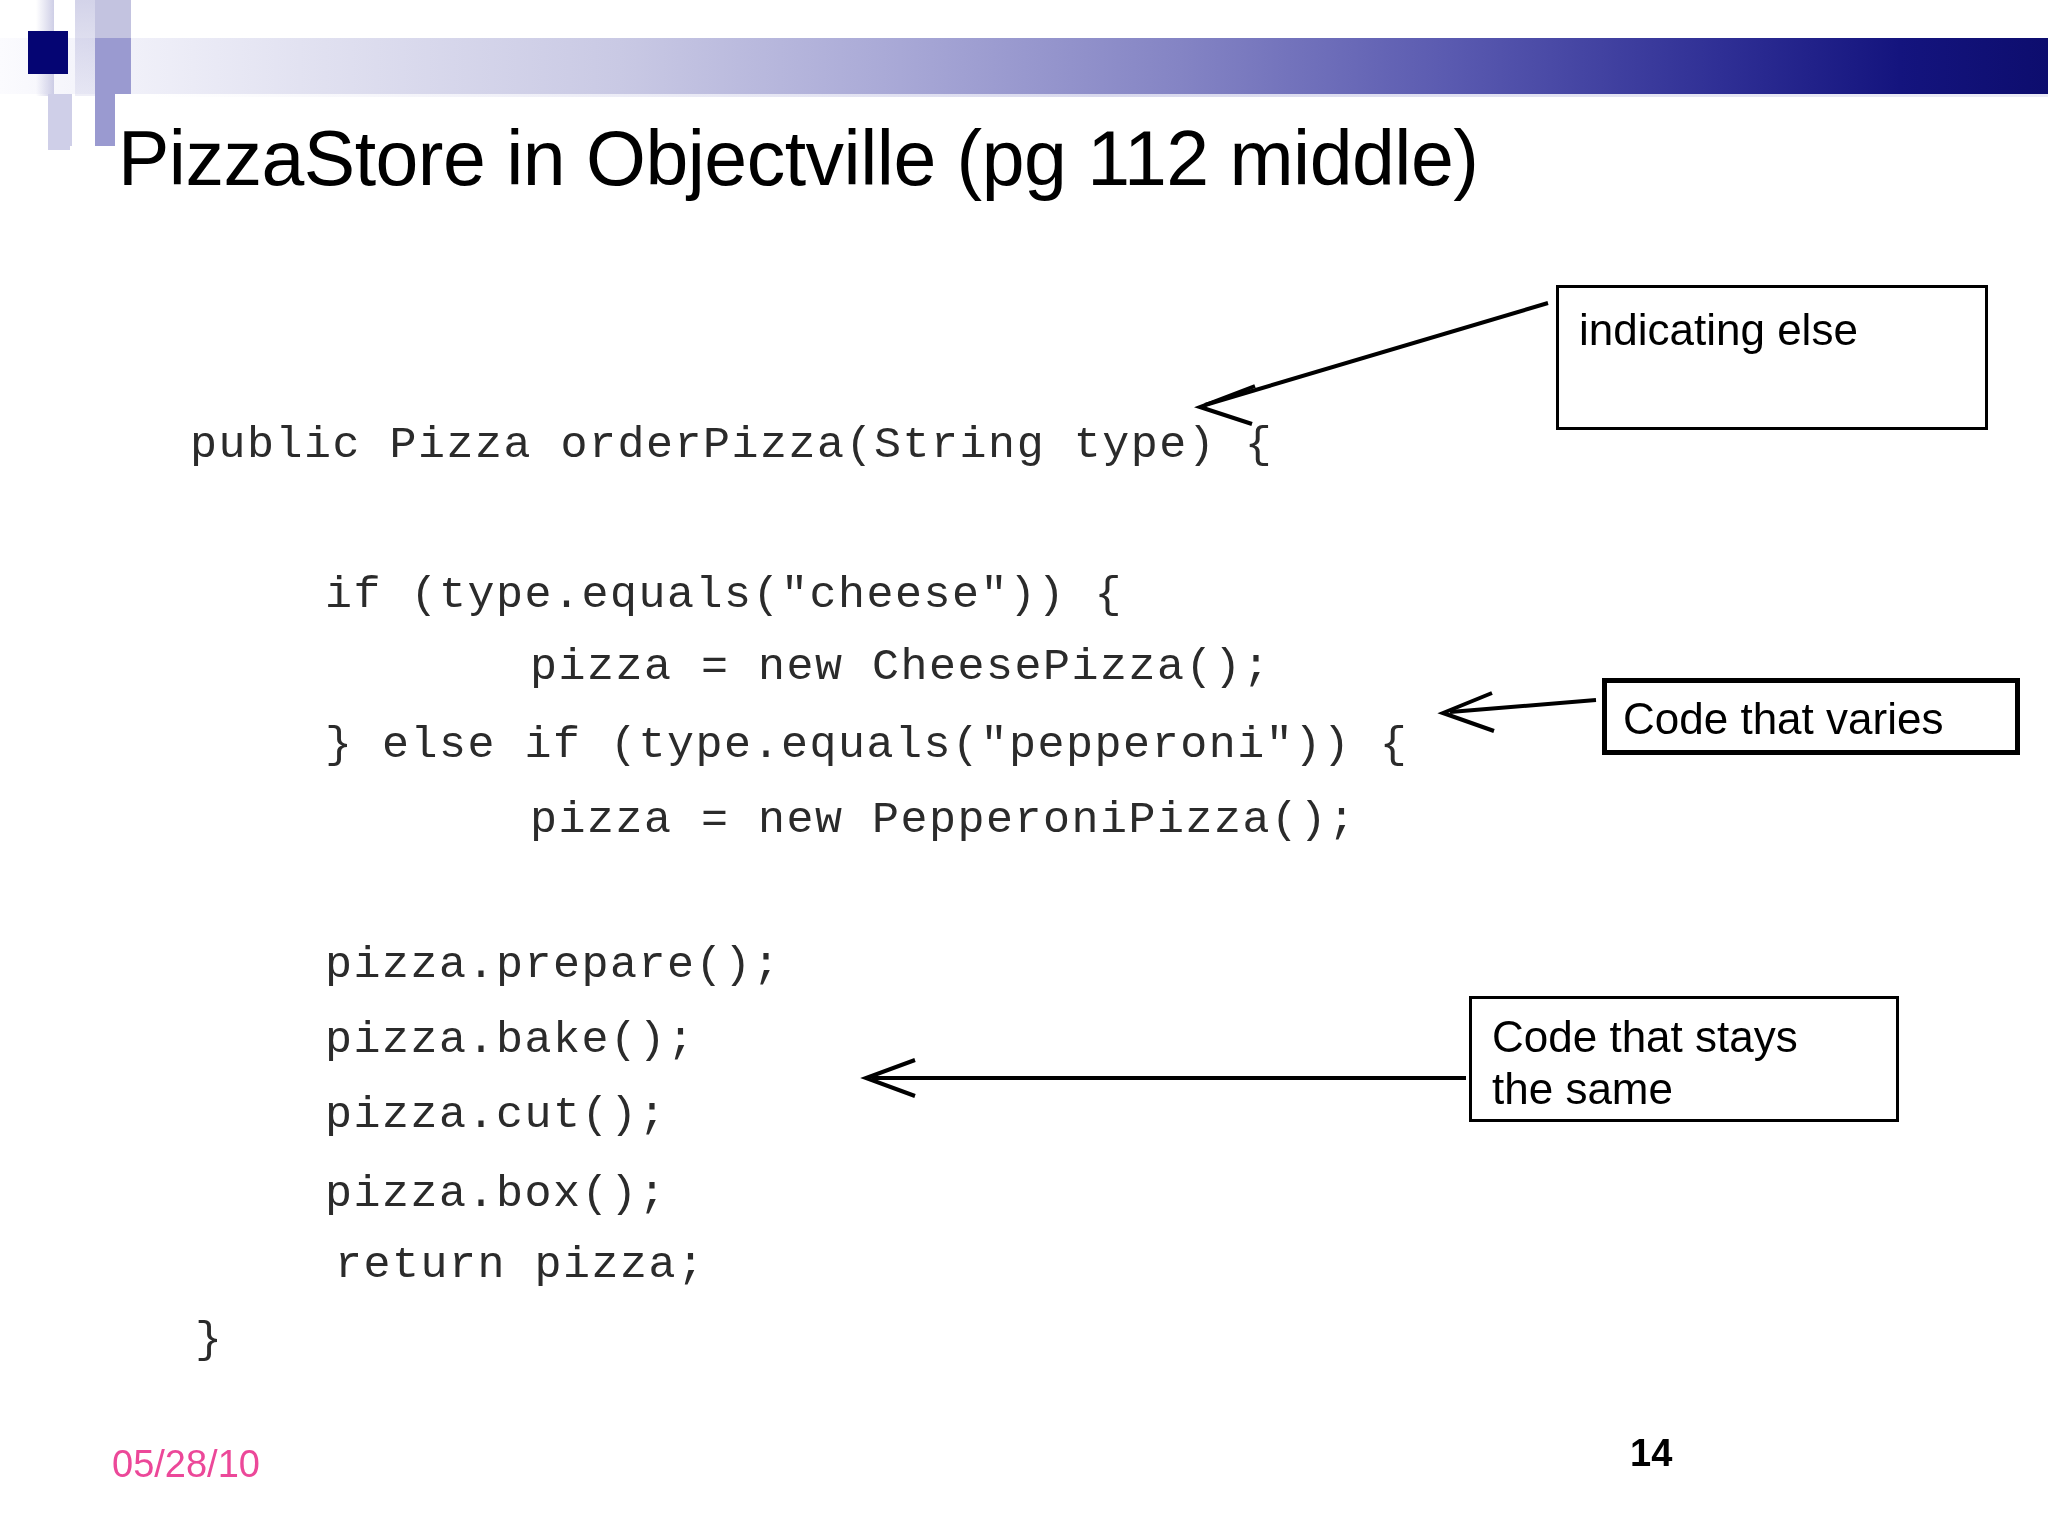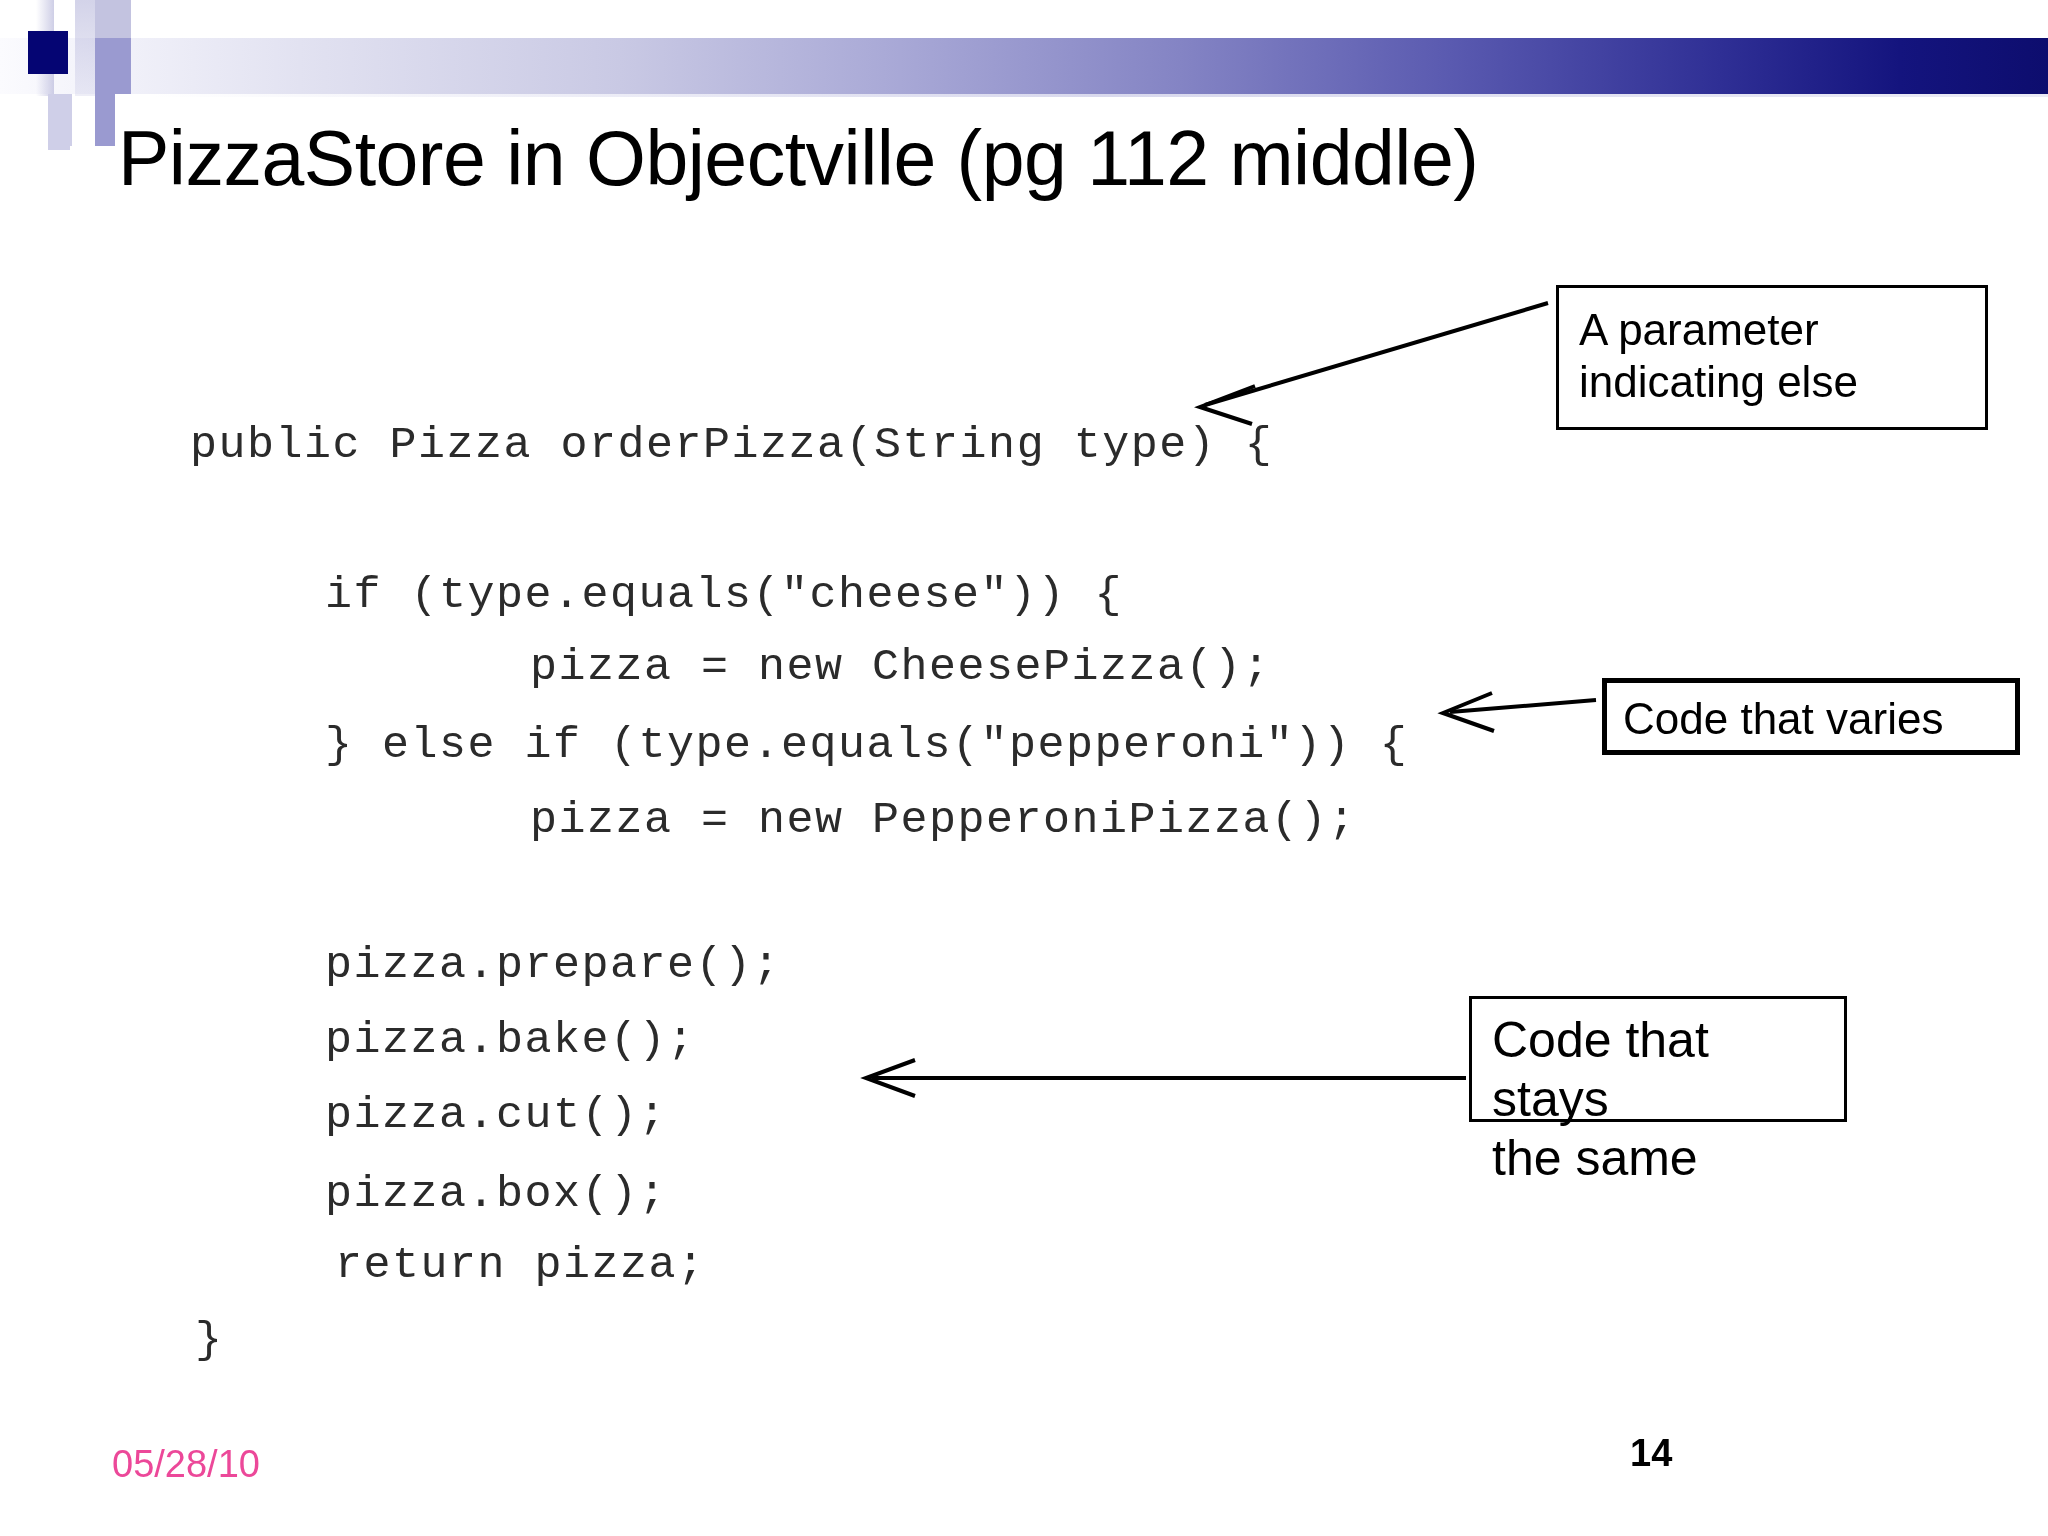--- a/index.html
+++ b/index.html
@@ -154,23 +154,23 @@
     top: 678px;
     width: 418px;
     height: 77px;
     border-width: 5px;
     font-size: 44px;
     padding: 10px 0 0 16px;
   }
   .callout-same {
     left: 1469px;
     top: 996px;
-    width: 378px;
+    width: 430px;
     height: 126px;
-    font-size: 50px;
+    font-size: 44px;
     padding: 12px 8px 0 20px;
   }
 
   
   .arrows {
     position: absolute;
     left: 0;
     top: 0;
     width: 2048px;
     height: 1536px;
@@ -247,21 +247,20 @@
       <polyline points="1492,693 1443,713 1494,731" fill="none" stroke="#000000" stroke-width="4"></polyline>
     </g>
 
     <g>
       <line x1="1466" y1="1078" x2="872" y2="1078" stroke="#000000" stroke-width="4"></line>
       <polyline points="915,1060 866,1078 915,1096" fill="none" stroke="#000000" stroke-width="4"></polyline>
     </g>
   </svg>
 
   <div class="callout callout-param">
-    <div>A parameter</div>
     <div>indicating else</div>
   </div>
 
   <div class="callout callout-varies">
     <div>Code that varies</div>
   </div>
 
   <div class="callout callout-same">
     <div>Code that stays</div>
     <div>the same</div>

